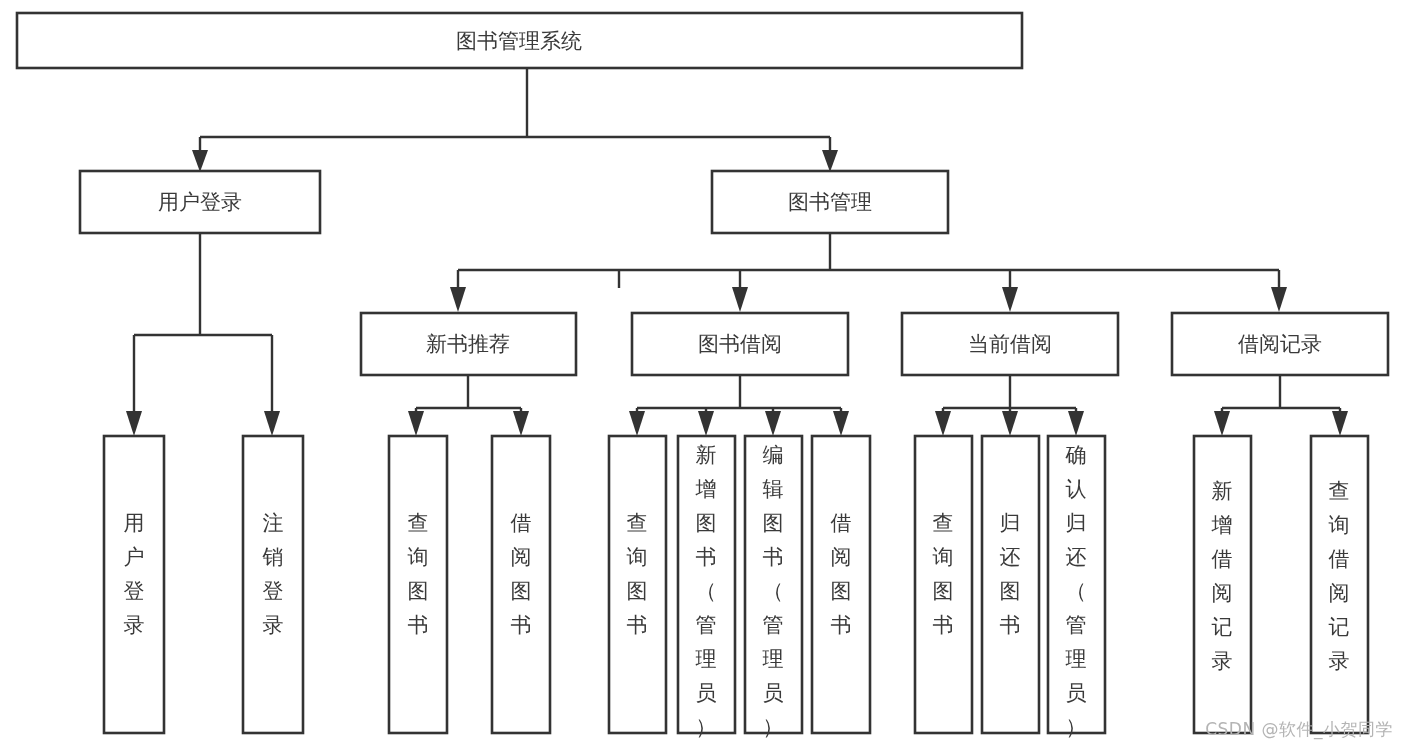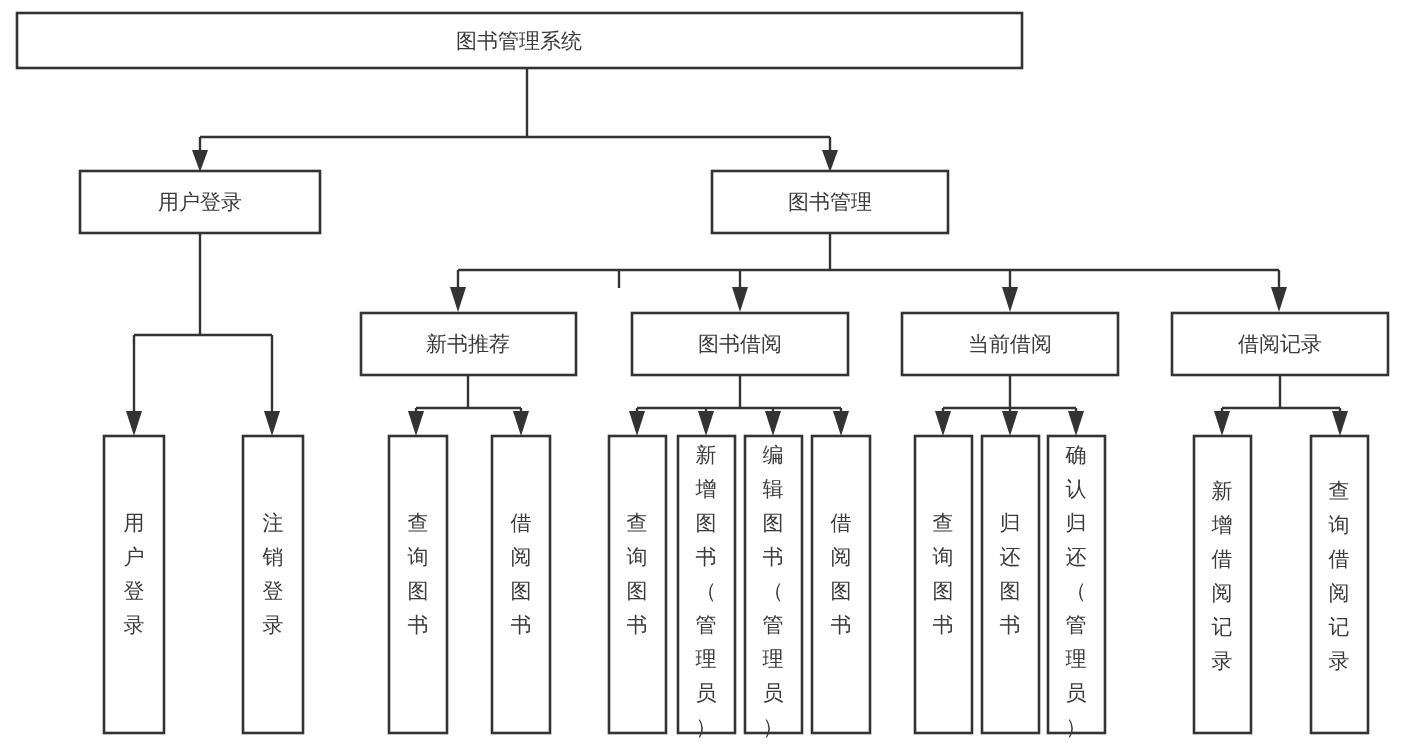--- a/index.html
+++ b/index.html
@@ -206,13 +206,14 @@
       <text class="node-label-vertical" x="1222" y="498"><tspan x="1222" y="498">新</tspan><tspan x="1222" y="532">增</tspan><tspan x="1222" y="566">借</tspan><tspan x="1222" y="600">阅</tspan><tspan x="1222" y="634">记</tspan><tspan x="1222" y="668">录</tspan></text>
     </g>
 
     <g>
       <rect class="node-box" x="1311" y="436" width="57" height="297"></rect>
       <text class="node-label-vertical" x="1339" y="498"><tspan x="1339" y="498">查</tspan><tspan x="1339" y="532">询</tspan><tspan x="1339" y="566">借</tspan><tspan x="1339" y="600">阅</tspan><tspan x="1339" y="634">记</tspan><tspan x="1339" y="668">录</tspan></text>
     </g>
 
   </svg>
 
+  <div class="watermark-text">CSDN @软件_小贺同学</div>
 </div>
 
 </body></html>

